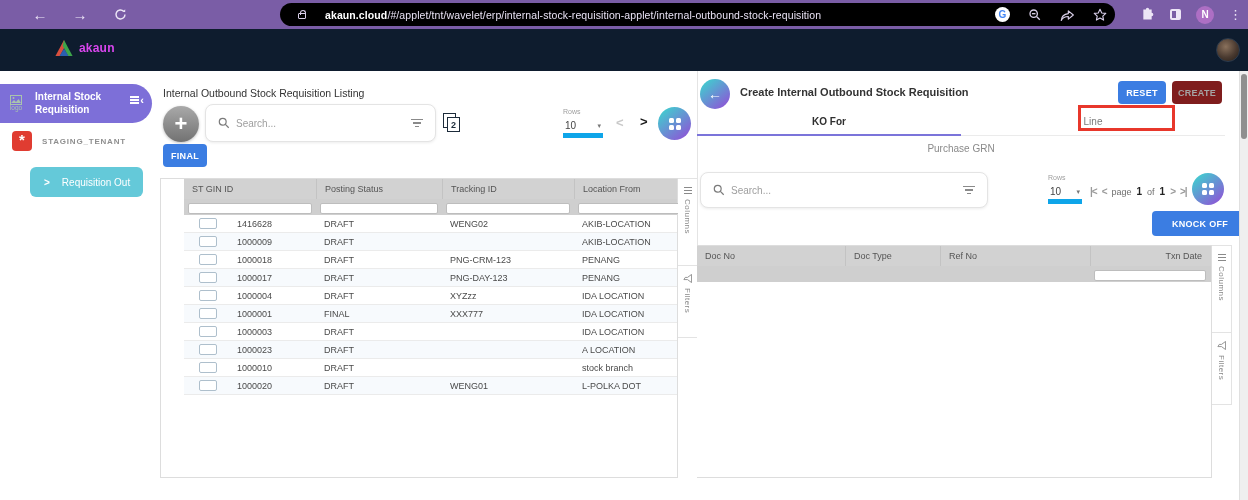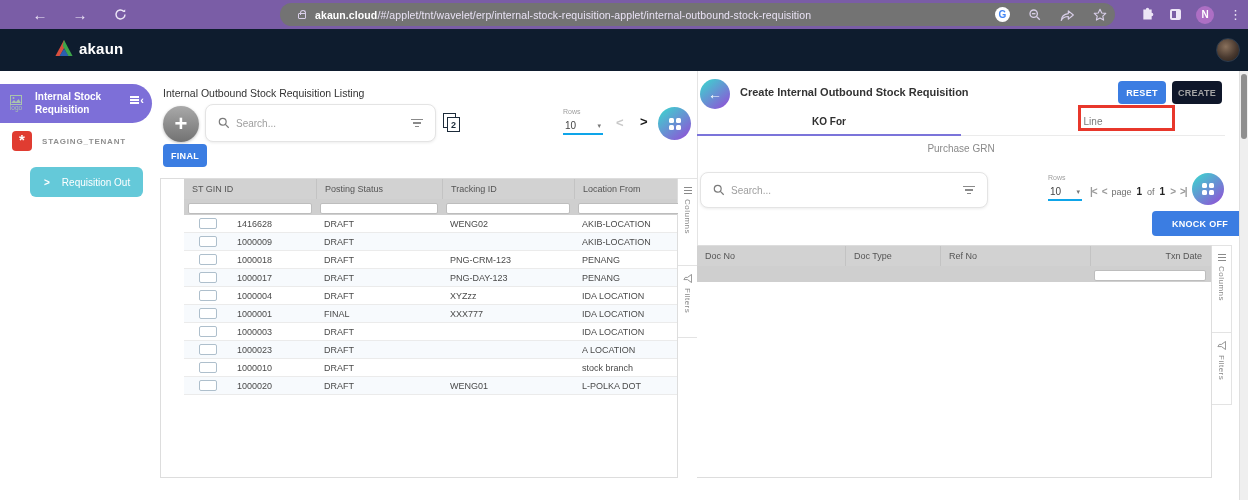--- a/index.html
+++ b/index.html
@@ -4,41 +4,41 @@
 <style>
   * { margin:0; padding:0; box-sizing:border-box; }
   html,body { background:#fff; }
   body { font-family:"Liberation Sans","DejaVu Sans",sans-serif; }
   #stage { position:relative; width:1248px; height:500px; background:#fff; overflow:hidden; }
 
   
   .browser-bar { position:absolute; left:0; top:0; width:1248px; height:29px; background:#7a5da6; }
   .nav-ico { position:absolute; top:4px; width:20px; height:20px; color:#ece5f6; font-size:15px; font-weight:bold;
              display:flex; align-items:center; justify-content:center; cursor:pointer; }
-  .omnibox { position:absolute; left:280px; top:3px; width:835px; height:23px; background:#737373; border-radius:12px;
-             display:flex; align-items:center; }
+  .omnibox { position:absolute; left:280px; top:3px; width:835px; height:23px; background:#000000; border-radius:12px;
+             display:flex; align-items:center;gap:10px; }
   .lock { width:8px; height:6px; border:1.2px solid #d9cfe9; border-radius:1px; position:relative; margin-left:18px; margin-top:3px; }
   .lock:before { content:''; position:absolute; top:-4px; left:1px; width:3.5px; height:4px;
                  border:1.2px solid #d9cfe9; border-bottom:none; border-radius:3px 3px 0 0; }
   .url { margin-left:9px; font-size:10.5px; color:#e9e2f4; white-space:nowrap; letter-spacing:.1px; }
   .url b { color:#ffffff; font-weight:bold; }
   .omni-icons { position:absolute; right:8px; top:0; height:23px; display:flex; align-items:center; gap:18px; }
   .g-badge { width:15px; height:15px; border-radius:50%; background:#fff; color:#4285F4; font-size:10px; font-weight:bold;
              display:flex; align-items:center; justify-content:center; }
   .bar-right { position:absolute; right:6px; top:0; height:29px; display:flex; align-items:center; gap:15px; }
   .profile-badge { width:18px; height:18px; border-radius:50%; background:#ad6fc4; color:#fff; font-size:10px; font-weight:bold;
                    display:flex; align-items:center; justify-content:center; }
   .dots { color:#ece5f6; font-size:13px; line-height:1; }
   .sq-ico { width:11px; height:11px; border:2px solid #ece5f6; border-radius:2px; position:relative; }
   .sq-ico:after { content:''; position:absolute; right:0; top:0; width:3px; height:7px; background:#ece5f6; }
 
   
   .app-header { position:absolute; left:0; top:29px; width:1248px; height:42px; background:#0e1c2e; }
   .brand { position:absolute; left:54px; top:10px; display:flex; align-items:center; gap:5px; }
-  .brand-text { color:#ffffff; font-size:15px; font-weight:bold; letter-spacing:.2px; }
+  .brand-text { color:#d946ef; font-size:12px; font-weight:bold; letter-spacing:.2px; }
   .user-avatar { position:absolute; right:8px; top:9px; width:24px; height:24px; border-radius:50%;
                  background:radial-gradient(circle at 40% 35%, #8a715c 0%, #4a3a30 55%, #241c16 100%);
                  border:1px solid #2b3a4d; }
 
   
   .applet-banner { position:absolute; left:0; top:84px; width:152px; height:39px; background:#7d6fd8;
                    border-radius:0 20px 20px 0; display:flex; align-items:center; color:#fff; cursor:pointer; }
   .logo-broken { width:26px; margin-left:3px; text-align:center; }
   .logo-broken svg { display:block; margin:0 auto; }
   .logo-alt { font-size:6.5px; color:#a9c4ad; line-height:1; }
@@ -61,35 +61,35 @@
   .search-box input { border:none; outline:none; flex:1; font-size:10px; color:#444;
                       font-family:"Liberation Sans","DejaVu Sans",sans-serif; background:transparent; }
   .search-box input::placeholder { color:#9e9e9e; }
   .mag { margin:0 6px 0 12px; flex:none; }
   .filter-lines { width:12px; margin-right:12px; flex:none; }
   .filter-lines i { display:block; height:1.4px; background:#8a8a8a; margin:2px auto; }
   .filter-lines i:nth-child(1){ width:12px; } .filter-lines i:nth-child(2){ width:8px; } .filter-lines i:nth-child(3){ width:4px; }
 
   .rows-ctl { position:absolute; }
   .rows-label { font-size:7px; color:#9e9e9e; }
-  .rows-val { font-size:10px; color:#444; border-bottom:2px solid #0ea5e9; padding:1px 2px 2px 2px; display:inline-flex;
+  .rows-val { font-size:10px; color:#444; border-bottom:5px solid #0ea5e9; padding:1px 2px 2px 2px; display:inline-flex;
               align-items:center; justify-content:space-between; cursor:pointer; }
   .rows-caret { font-size:7px; color:#777; margin-left:10px; }
   .pg { font-weight:bold; font-size:13px; cursor:pointer; }
   .pg.disabled { color:#c9c9c9; } .pg.active { color:#1b1b1b; }
 
   .grad-circle { border-radius:50%; background:linear-gradient(140deg,#3fd0cf 8%,#8a5ad6 88%);
                  display:flex; align-items:center; justify-content:center; cursor:pointer; }
   .grid-ico { display:grid; grid-template-columns:5px 5px; grid-template-rows:5px 5px; gap:2px; }
   .grid-ico i { background:#fff; border-radius:1.5px; }
 
   .btn-blue { position:absolute; background:#3b7de2; color:#fff; border:none; border-radius:4px;
               font-size:9px; font-weight:bold; letter-spacing:.3px; cursor:pointer;
               font-family:"Liberation Sans","DejaVu Sans",sans-serif; }
-  .btn-disabled { position:absolute; background:#0f172a; color:#a5a5a5; border:none; border-radius:4px;
+  .btn-disabled { position:absolute; background:#7f1d1d; color:#a5a5a5; border:none; border-radius:4px;
                   font-size:9px; font-weight:bold; letter-spacing:.3px;
                   font-family:"Liberation Sans","DejaVu Sans",sans-serif; }
 
   
   .card { position:absolute; border:1px solid #ddd; background:#fff; }
   .thead { display:grid; background:#d2d2d2; height:20px; align-items:center; }
   .thead span { font-size:9px; color:#555; padding:0 8px; border-left:1px solid #c3c3c3; line-height:20px; overflow:hidden; white-space:nowrap; }
   .thead span:first-child { border-left:none; }
   .tfilter { display:grid; background:#cfcfcf; height:16px; align-items:center; }
   .tfilter .fcell { padding:0 4px; }

